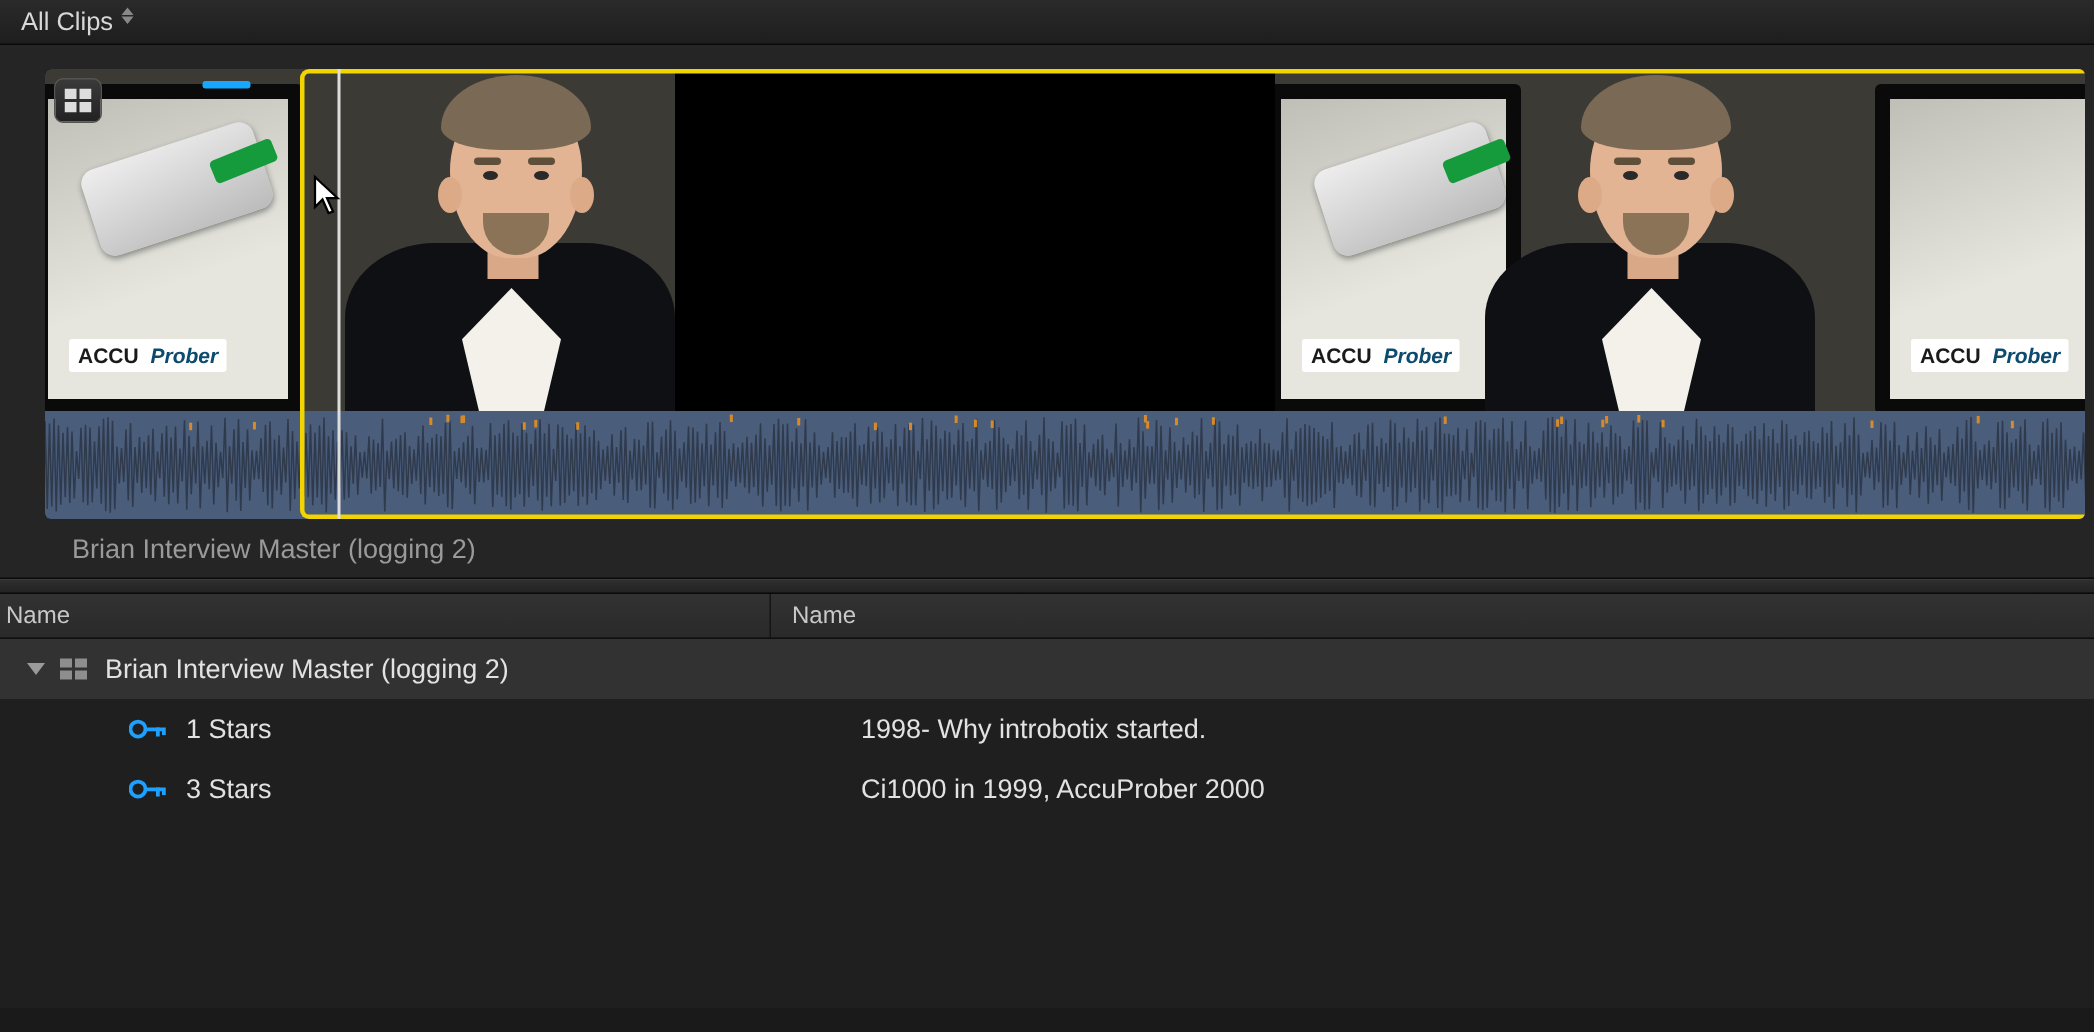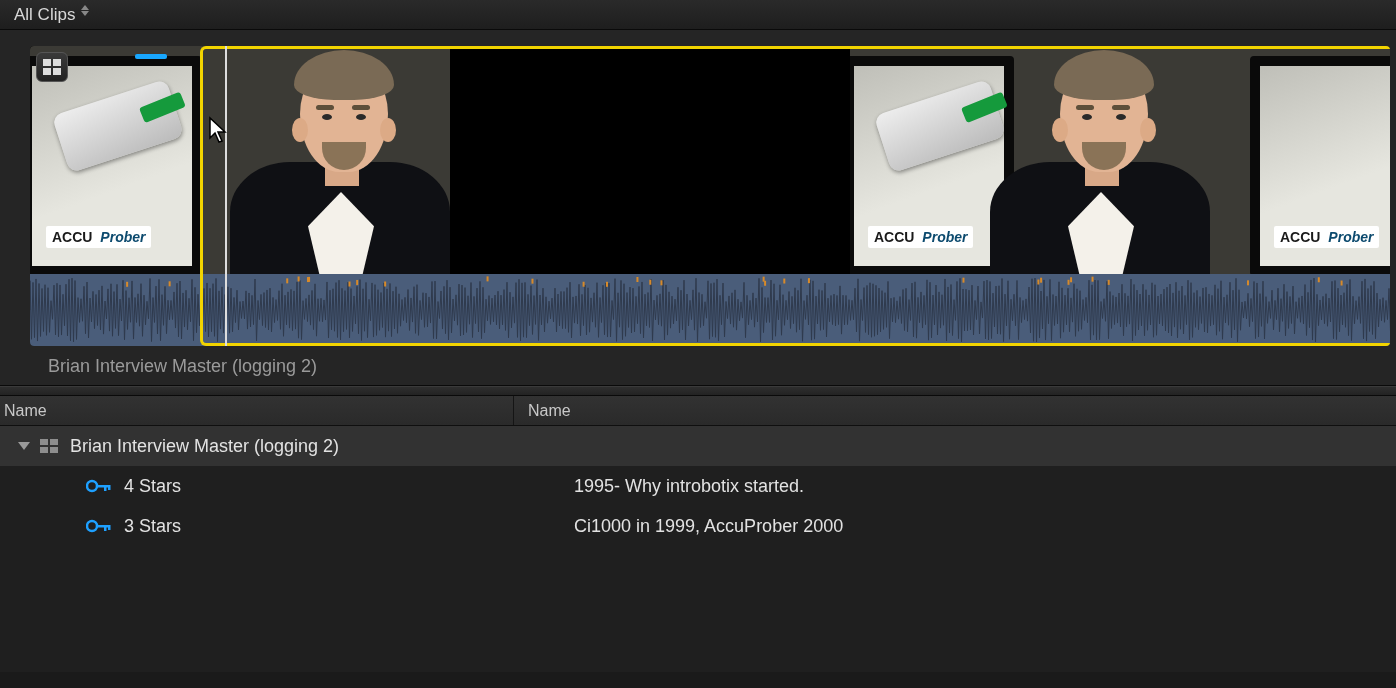--- a/index.html
+++ b/index.html
@@ -516,23 +516,23 @@
     <div class="cell-name">
       <div class="child-indent"></div>
       <span class="key-icon">
         <svg width="26" height="16" viewBox="0 0 26 16">
           <circle cx="6" cy="8" r="5" fill="none" stroke="#1ea0ff" stroke-width="2.5"></circle>
           <rect x="10" y="7" width="12" height="2.5" fill="#1ea0ff"></rect>
           <rect x="18" y="7" width="2.5" height="6" fill="#1ea0ff"></rect>
           <rect x="22" y="7" width="2.5" height="5" fill="#1ea0ff"></rect>
         </svg>
       </span>
-      <span>4 Stars</span>
+      <span>1 Stars</span>
     </div>
-    <div class="cell-notes">1995- Why introbotix started.</div>
+    <div class="cell-notes">1998- Why introbotix started.</div>
   </div>
 
   <div class="row">
     <div class="cell-name">
       <div class="child-indent"></div>
       <span class="key-icon">
         <svg width="26" height="16" viewBox="0 0 26 16">
           <circle cx="6" cy="8" r="5" fill="none" stroke="#1ea0ff" stroke-width="2.5"></circle>
           <rect x="10" y="7" width="12" height="2.5" fill="#1ea0ff"></rect>
           <rect x="18" y="7" width="2.5" height="6" fill="#1ea0ff"></rect>

